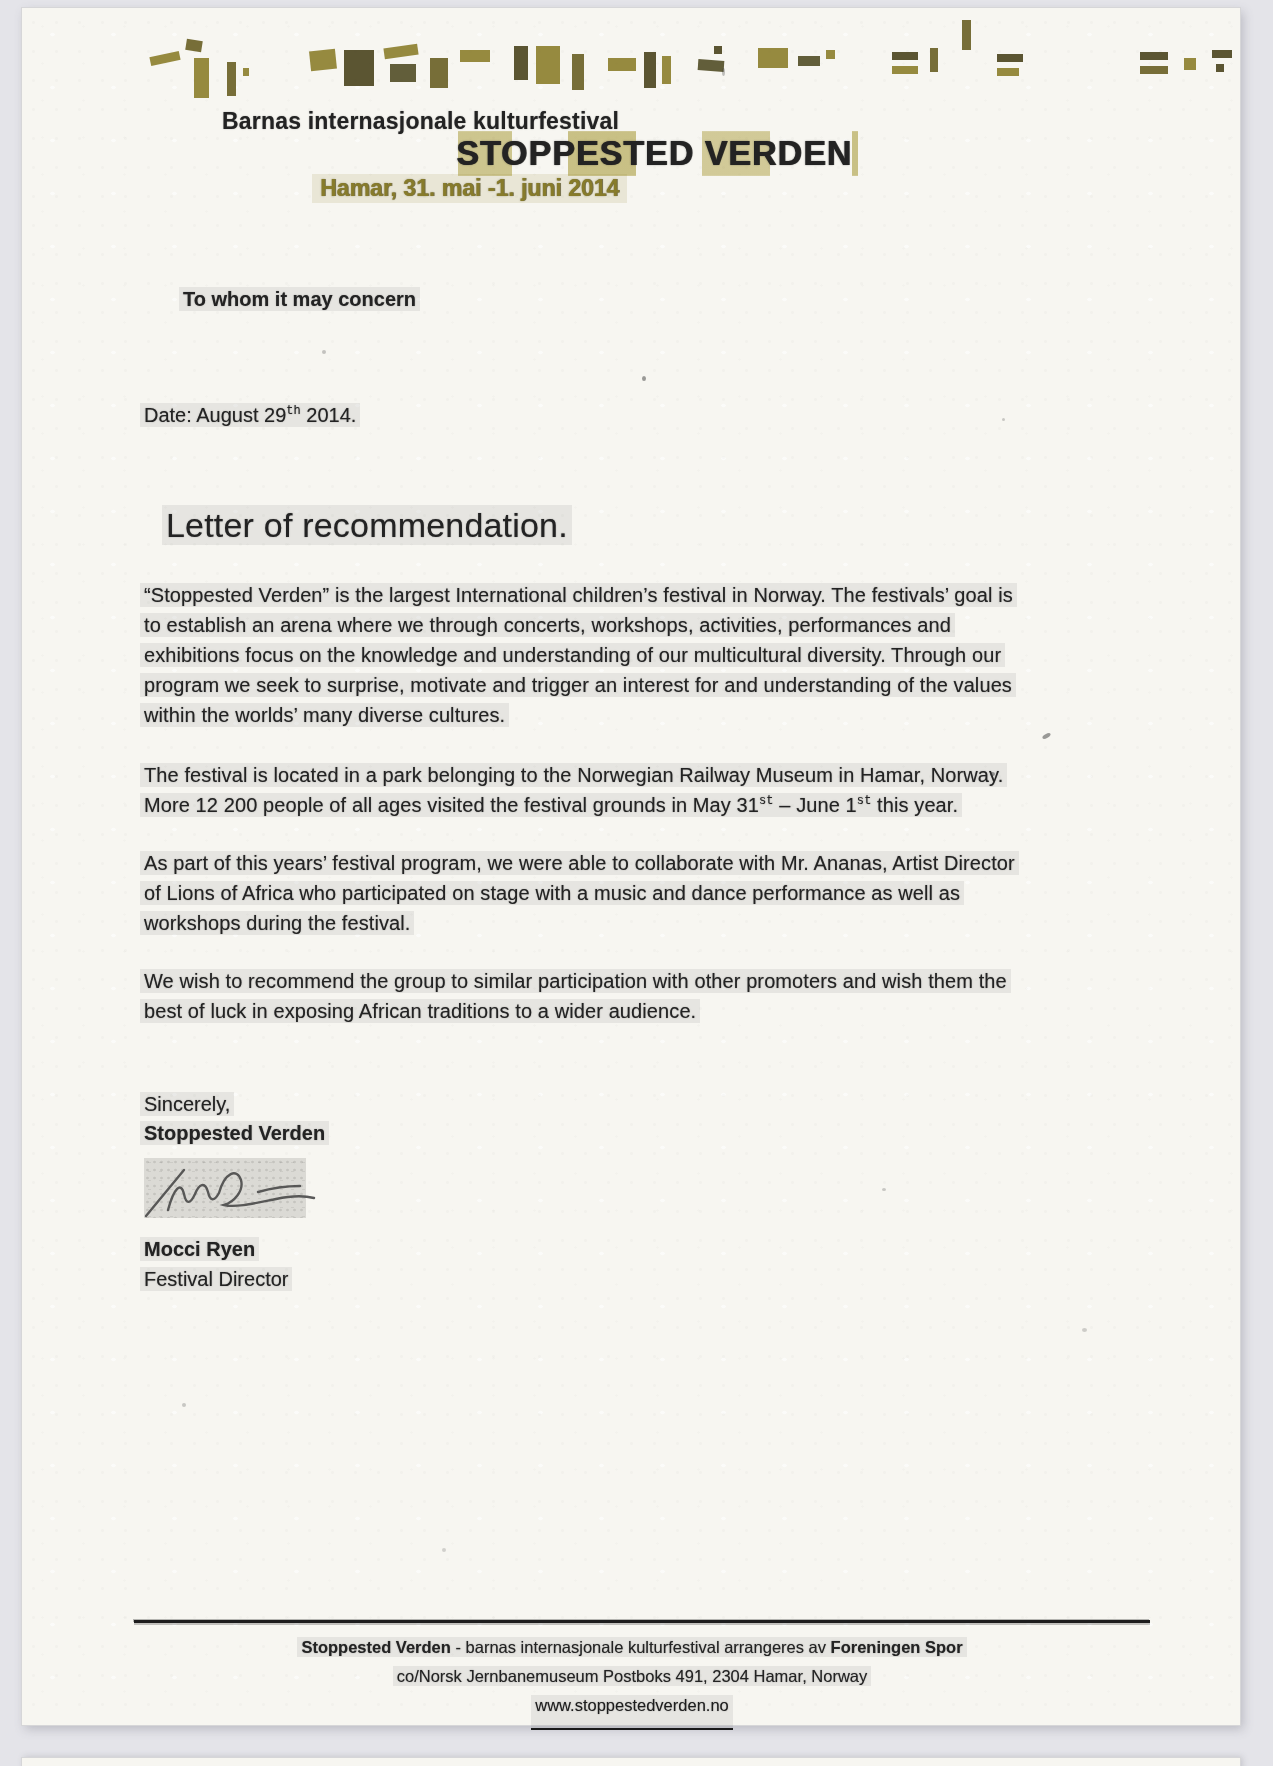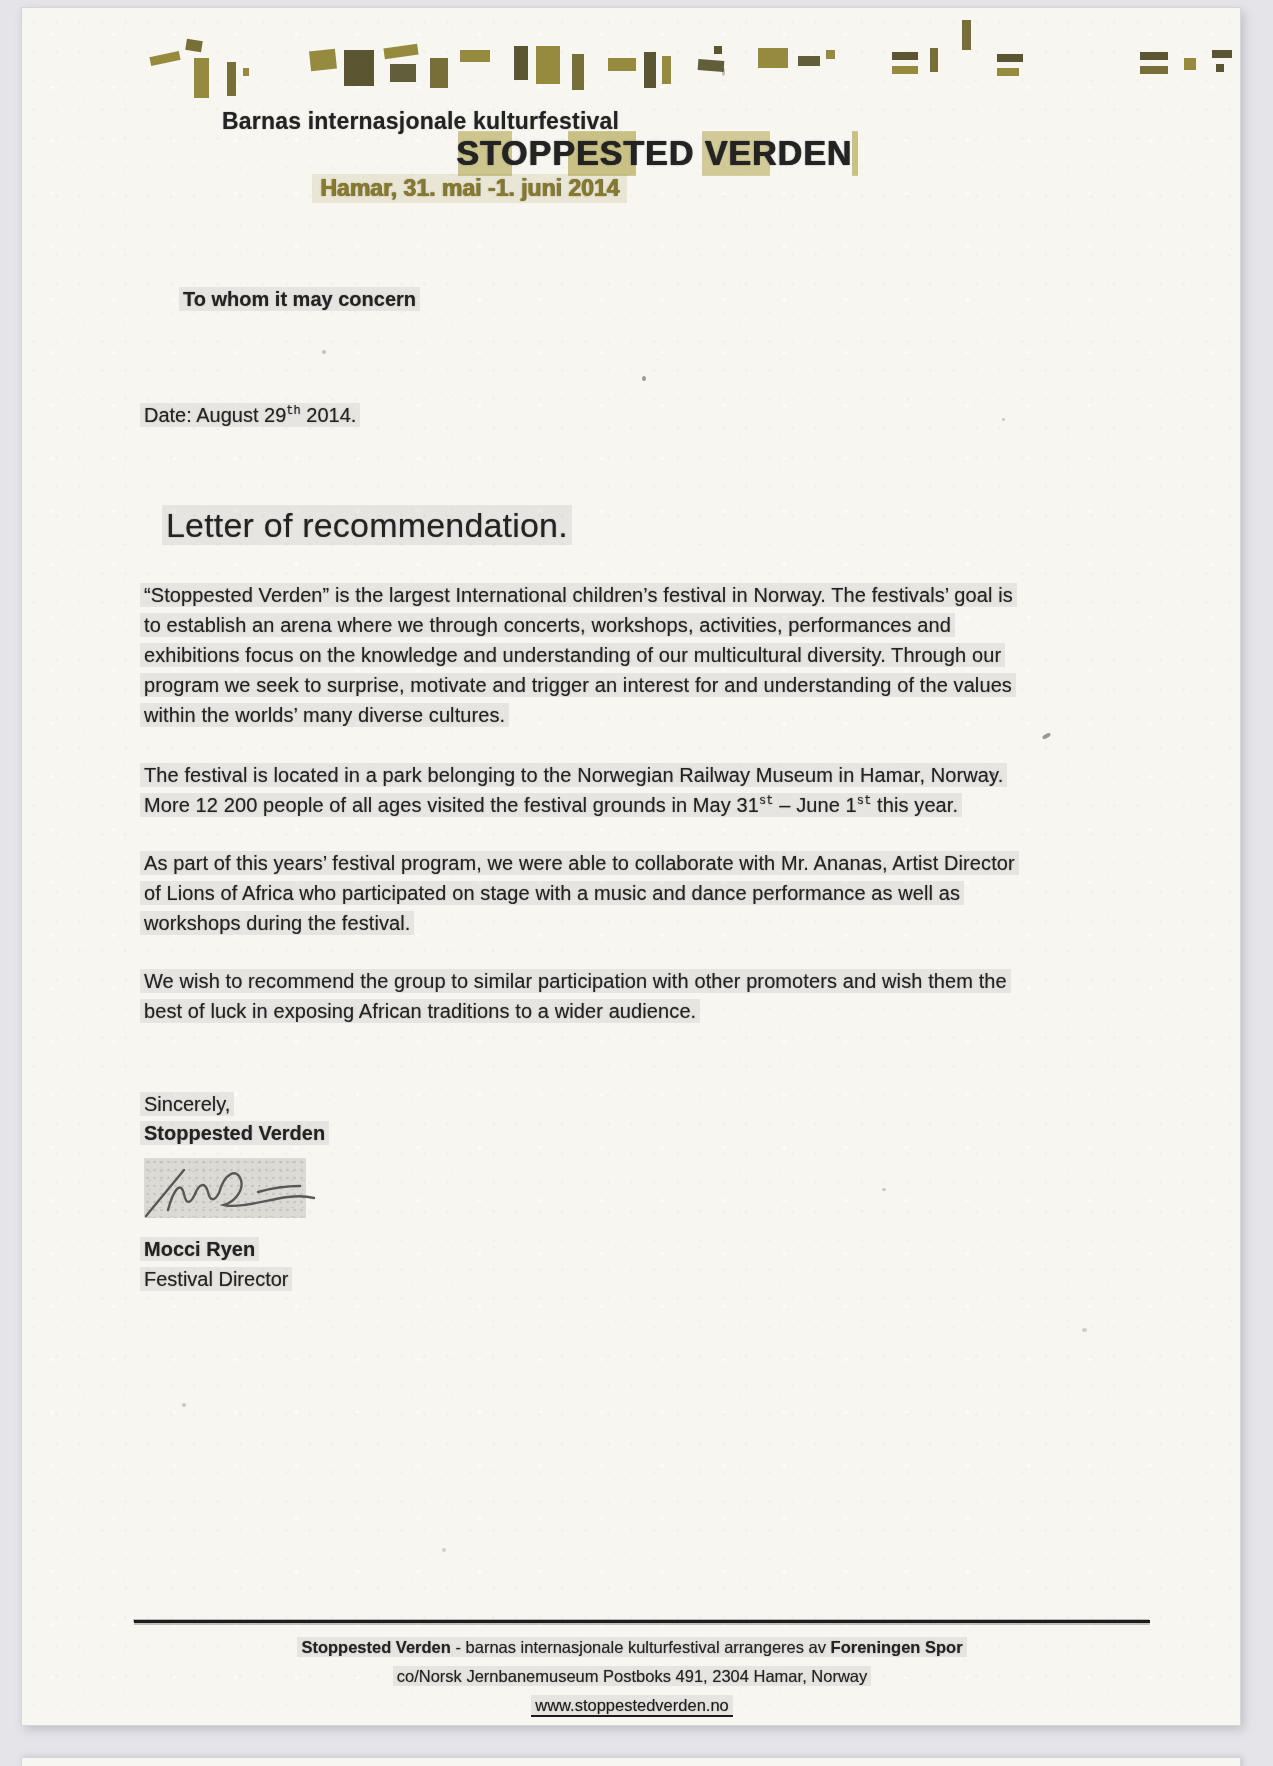--- a/index.html
+++ b/index.html
@@ -73,21 +73,21 @@
     background-image:radial-gradient(rgba(0,0,0,.10) 1px, transparent 1.4px),
                      radial-gradient(rgba(0,0,0,.07) 1px, transparent 1.2px);
     background-size:7px 8px, 11px 9px;
   }
   .sig-svg { position:absolute; left:-6px; top:-10px; overflow:visible; }
 
   .footer-wrap { left:60px; top:1630px; width:1100px; text-align:center; font-size:16.5px; }
   .footer-line { margin-bottom:10px; }
   .rule { left:112px; top:1612px; width:1016px; height:3px; background:#1d1d1d;
           box-shadow:0 2px 0 rgba(30,30,30,.25), -1px -1px 0 rgba(30,30,30,.3); }
-  .website { color:#1d1d1d; text-decoration:none; border-bottom:2px solid #1a1a1a; padding-bottom:1px; }
+  .website { color:#1d1d1d; text-decoration:none; border-bottom:2px solid #1a1a1a; padding-bottom:14px; }
 
   .frag { position:absolute; opacity:.92; }
   .speck { position:absolute; background:rgba(60,60,60,.5); border-radius:50%; }
 </style>
 </head>
 <body>
 
 <div class="paper">
 
   <div class="abs" style="left:0;top:12px;width:1218px;height:84px;">

